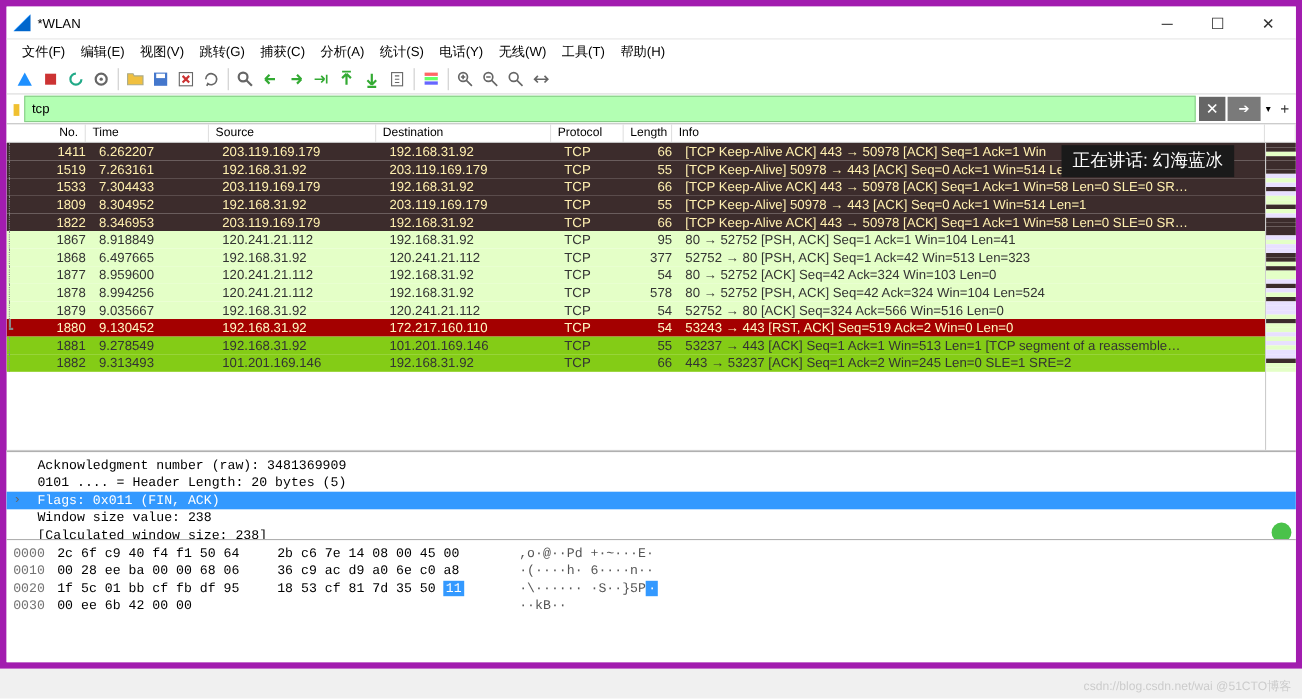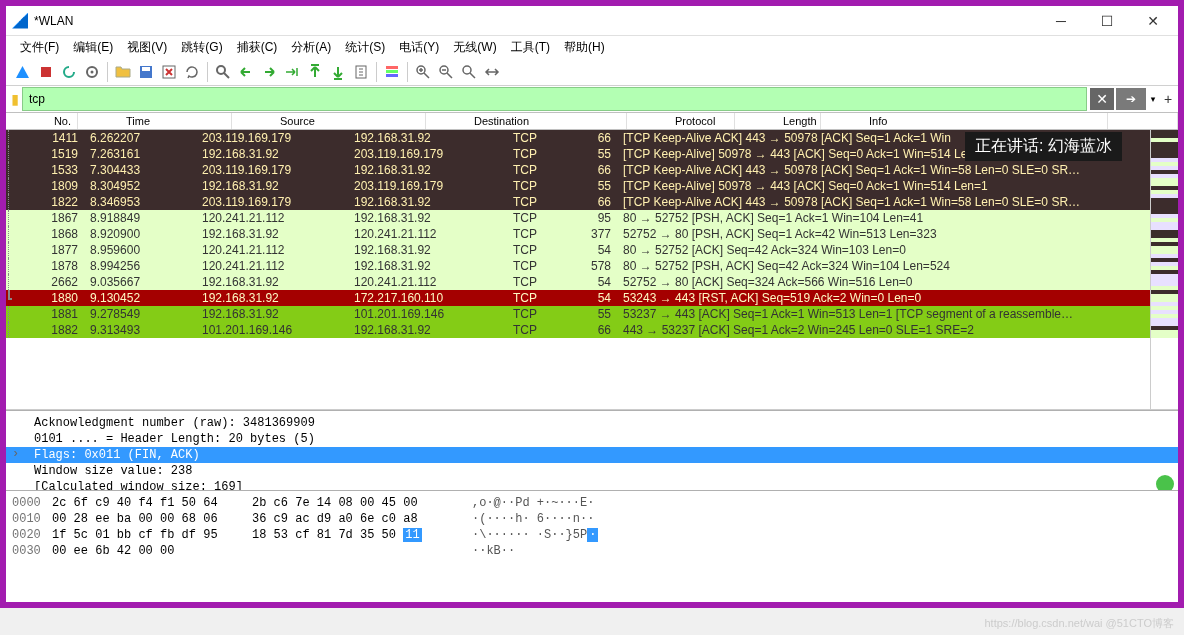--- a/index.html
+++ b/index.html
@@ -25,21 +25,21 @@
 
 .filterbar { height:28px; display:flex; align-items:center; background:#fff; padding:0 2px; }
 .bookmark { width:14px; height:20px; display:flex; align-items:center; justify-content:center; color:#f0c030; font-size:14px; }
 .filter-input { flex:1; height:24px; background:#b3ffb3; border:1px solid #8c8; padding:2px 6px; font-size:12px; outline:none; }
 .filter-x { width:24px; height:22px; display:flex; align-items:center; justify-content:center; background:#666; color:#fff; font-size:14px; margin-left:3px; }
 .filter-arrow { width:30px; height:22px; background:#7a7a7a; color:#fff; display:flex; align-items:center; justify-content:center; margin-left:2px; }
 .filter-dd { width:14px; display:flex; align-items:center; justify-content:center; font-size:9px; }
 .filter-plus { width:16px; display:flex; align-items:center; justify-content:center; font-size:14px; color:#333; }
 
 
-.listhdr { height:18px; background:#fff; border-top:1px solid #c0c0c0; border-bottom:1px solid #c0c0c0; display:flex; font-size:11px;gap:42px; }
+.listhdr { height:18px; background:#fff; border-top:1px solid #c0c0c0; border-bottom:1px solid #c0c0c0; display:flex; font-size:11px; }
 .listhdr div { padding:2px 6px; border-right:1px solid #e0e0e0; }
 .pktrow { display:flex; height:16px; line-height:16px; white-space:pre; }
 .c-no { width:72px; text-align:right; padding-right:6px; }
 .c-time { width:112px; padding-left:6px; }
 .c-src { width:152px; padding-left:6px; }
 .c-dst { width:159px; padding-left:6px; }
 .c-proto { width:66px; padding-left:6px; }
 .c-len { width:44px; text-align:right; padding-right:6px; }
 .c-info { flex:1; padding-left:6px; overflow:hidden; text-overflow:clip; }
 .c-mini { width:28px; }
@@ -253,24 +253,24 @@
 
   <div class="listbody">
     <div class="rows" id="pktrows" style="position:relative;">
       <div class="tooltip">正在讲话: 幻海蓝冰</div>
     <div class="pktrow theme-dark"><div class="marker"></div><div class="c-no">1411</div><div class="c-time">6.262207</div><div class="c-src">203.119.169.179</div><div class="c-dst">192.168.31.92</div><div class="c-proto">TCP</div><div class="c-len">66</div><div class="c-info">[TCP Keep-Alive ACK] 443 → 50978 [ACK] Seq=1 Ack=1 Win</div></div>
         <div class="pktrow theme-dark"><div class="marker"></div><div class="c-no">1519</div><div class="c-time">7.263161</div><div class="c-src">192.168.31.92</div><div class="c-dst">203.119.169.179</div><div class="c-proto">TCP</div><div class="c-len">55</div><div class="c-info">[TCP Keep-Alive] 50978 → 443 [ACK] Seq=0 Ack=1 Win=514 Len=1</div></div>
         <div class="pktrow theme-dark"><div class="marker"></div><div class="c-no">1533</div><div class="c-time">7.304433</div><div class="c-src">203.119.169.179</div><div class="c-dst">192.168.31.92</div><div class="c-proto">TCP</div><div class="c-len">66</div><div class="c-info">[TCP Keep-Alive ACK] 443 → 50978 [ACK] Seq=1 Ack=1 Win=58 Len=0 SLE=0 SR…</div></div>
         <div class="pktrow theme-dark"><div class="marker"></div><div class="c-no">1809</div><div class="c-time">8.304952</div><div class="c-src">192.168.31.92</div><div class="c-dst">203.119.169.179</div><div class="c-proto">TCP</div><div class="c-len">55</div><div class="c-info">[TCP Keep-Alive] 50978 → 443 [ACK] Seq=0 Ack=1 Win=514 Len=1</div></div>
         <div class="pktrow theme-dark"><div class="marker"></div><div class="c-no">1822</div><div class="c-time">8.346953</div><div class="c-src">203.119.169.179</div><div class="c-dst">192.168.31.92</div><div class="c-proto">TCP</div><div class="c-len">66</div><div class="c-info">[TCP Keep-Alive ACK] 443 → 50978 [ACK] Seq=1 Ack=1 Win=58 Len=0 SLE=0 SR…</div></div>
         <div class="pktrow theme-green"><div class="marker"></div><div class="c-no">1867</div><div class="c-time">8.918849</div><div class="c-src">120.241.21.112</div><div class="c-dst">192.168.31.92</div><div class="c-proto">TCP</div><div class="c-len">95</div><div class="c-info">80 → 52752 [PSH, ACK] Seq=1 Ack=1 Win=104 Len=41</div></div>
-        <div class="pktrow theme-green"><div class="marker"></div><div class="c-no">1868</div><div class="c-time">8.920900</div><div class="c-src">192.168.31.92</div><div class="c-dst">120.241.21.112</div><div class="c-proto">TCP</div><div class="c-len">377</div><div class="c-info">52752 → 80 [PSH, ACK] Seq=1 Ack=42 Win=513 Len=323</div></div>
+        <div class="pktrow theme-green"><div class="marker"></div><div class="c-no">1868</div><div class="c-time">6.497665</div><div class="c-src">192.168.31.92</div><div class="c-dst">120.241.21.112</div><div class="c-proto">TCP</div><div class="c-len">377</div><div class="c-info">52752 → 80 [PSH, ACK] Seq=1 Ack=42 Win=513 Len=323</div></div>
         <div class="pktrow theme-green"><div class="marker"></div><div class="c-no">1877</div><div class="c-time">8.959600</div><div class="c-src">120.241.21.112</div><div class="c-dst">192.168.31.92</div><div class="c-proto">TCP</div><div class="c-len">54</div><div class="c-info">80 → 52752 [ACK] Seq=42 Ack=324 Win=103 Len=0</div></div>
         <div class="pktrow theme-green"><div class="marker"></div><div class="c-no">1878</div><div class="c-time">8.994256</div><div class="c-src">120.241.21.112</div><div class="c-dst">192.168.31.92</div><div class="c-proto">TCP</div><div class="c-len">578</div><div class="c-info">80 → 52752 [PSH, ACK] Seq=42 Ack=324 Win=104 Len=524</div></div>
-        <div class="pktrow theme-green"><div class="marker"></div><div class="c-no">2662</div><div class="c-time">9.035667</div><div class="c-src">192.168.31.92</div><div class="c-dst">120.241.21.112</div><div class="c-proto">TCP</div><div class="c-len">54</div><div class="c-info">52752 → 80 [ACK] Seq=324 Ack=566 Win=516 Len=0</div></div>
+        <div class="pktrow theme-green"><div class="marker"></div><div class="c-no">1879</div><div class="c-time">9.035667</div><div class="c-src">192.168.31.92</div><div class="c-dst">120.241.21.112</div><div class="c-proto">TCP</div><div class="c-len">54</div><div class="c-info">52752 → 80 [ACK] Seq=324 Ack=566 Win=516 Len=0</div></div>
         <div class="pktrow theme-red"><div class="marker bracket-end"></div><div class="c-no">1880</div><div class="c-time">9.130452</div><div class="c-src">192.168.31.92</div><div class="c-dst">172.217.160.110</div><div class="c-proto">TCP</div><div class="c-len">54</div><div class="c-info">53243 → 443 [RST, ACK] Seq=519 Ack=2 Win=0 Len=0</div></div>
         <div class="pktrow theme-lav"><div class="marker"></div><div class="c-no">1881</div><div class="c-time">9.278549</div><div class="c-src">192.168.31.92</div><div class="c-dst">101.201.169.146</div><div class="c-proto">TCP</div><div class="c-len">55</div><div class="c-info">53237 → 443 [ACK] Seq=1 Ack=1 Win=513 Len=1 [TCP segment of a reassemble…</div></div>
         <div class="pktrow theme-lav"><div class="marker"></div><div class="c-no">1882</div><div class="c-time">9.313493</div><div class="c-src">101.201.169.146</div><div class="c-dst">192.168.31.92</div><div class="c-proto">TCP</div><div class="c-len">66</div><div class="c-info">443 → 53237 [ACK] Seq=1 Ack=2 Win=245 Len=0 SLE=1 SRE=2</div></div>
         <div style="height: 16px;"></div>
         <div style="height: 16px;"></div>
         <div style="height: 16px;"></div>
         <div style="height: 16px;"></div>
         <div style="height: 16px;"></div>
       </div>
     <div class="minimap" id="minimap">
@@ -328,21 +328,21 @@
         <div class="mini-slice ms-green"></div>
       </div>
   </div>
 
   <div class="details">
     <div class="line">Acknowledgment number (raw): 3481369909</div>
     <div class="line">0101 .... = Header Length: 20 bytes (5)</div>
     <span class="exp" style="top:36px;">›</span>
     <div class="line sel">Flags: 0x011 (FIN, ACK)</div>
     <div class="line">Window size value: 238</div>
-    <div class="line">[Calculated window size: 169]</div>
+    <div class="line">[Calculated window size: 238]</div>
     <div class="green-dot"></div>
   </div>
 
   <div class="bytes" id="bytes"><div class="bline"><span class="off">0000</span><span class="hex1">2c 6f c9 40 f4 f1 50 64  </span><span class="hex2">2b c6 7e 14 08 00 45 00</span><span class="ascii">,o·@··Pd +·~···E·</span></div><div class="bline"><span class="off">0010</span><span class="hex1">00 28 ee ba 00 00 68 06  </span><span class="hex2">36 c9 ac d9 a0 6e c0 a8</span><span class="ascii">·(····h· 6····n··</span></div><div class="bline"><span class="off">0020</span><span class="hex1">1f 5c 01 bb cf fb df 95  </span><span class="hex2">18 53 cf 81 7d 35 50 <span class="hl">11</span></span><span class="ascii">·\······ ·S··}5P<span class="hl">·</span></span></div><div class="bline"><span class="off">0030</span><span class="hex1">00 ee 6b 42 00 00  </span><span class="hex2"></span><span class="ascii">··kB··</span></div></div>
 
 </div>
 
-<div class="watermark">https://blog.csdn.net/wai @51CTO博客</div>
+<div class="watermark">csdn://blog.csdn.net/wai @51CTO博客</div>
 
 </body></html>

